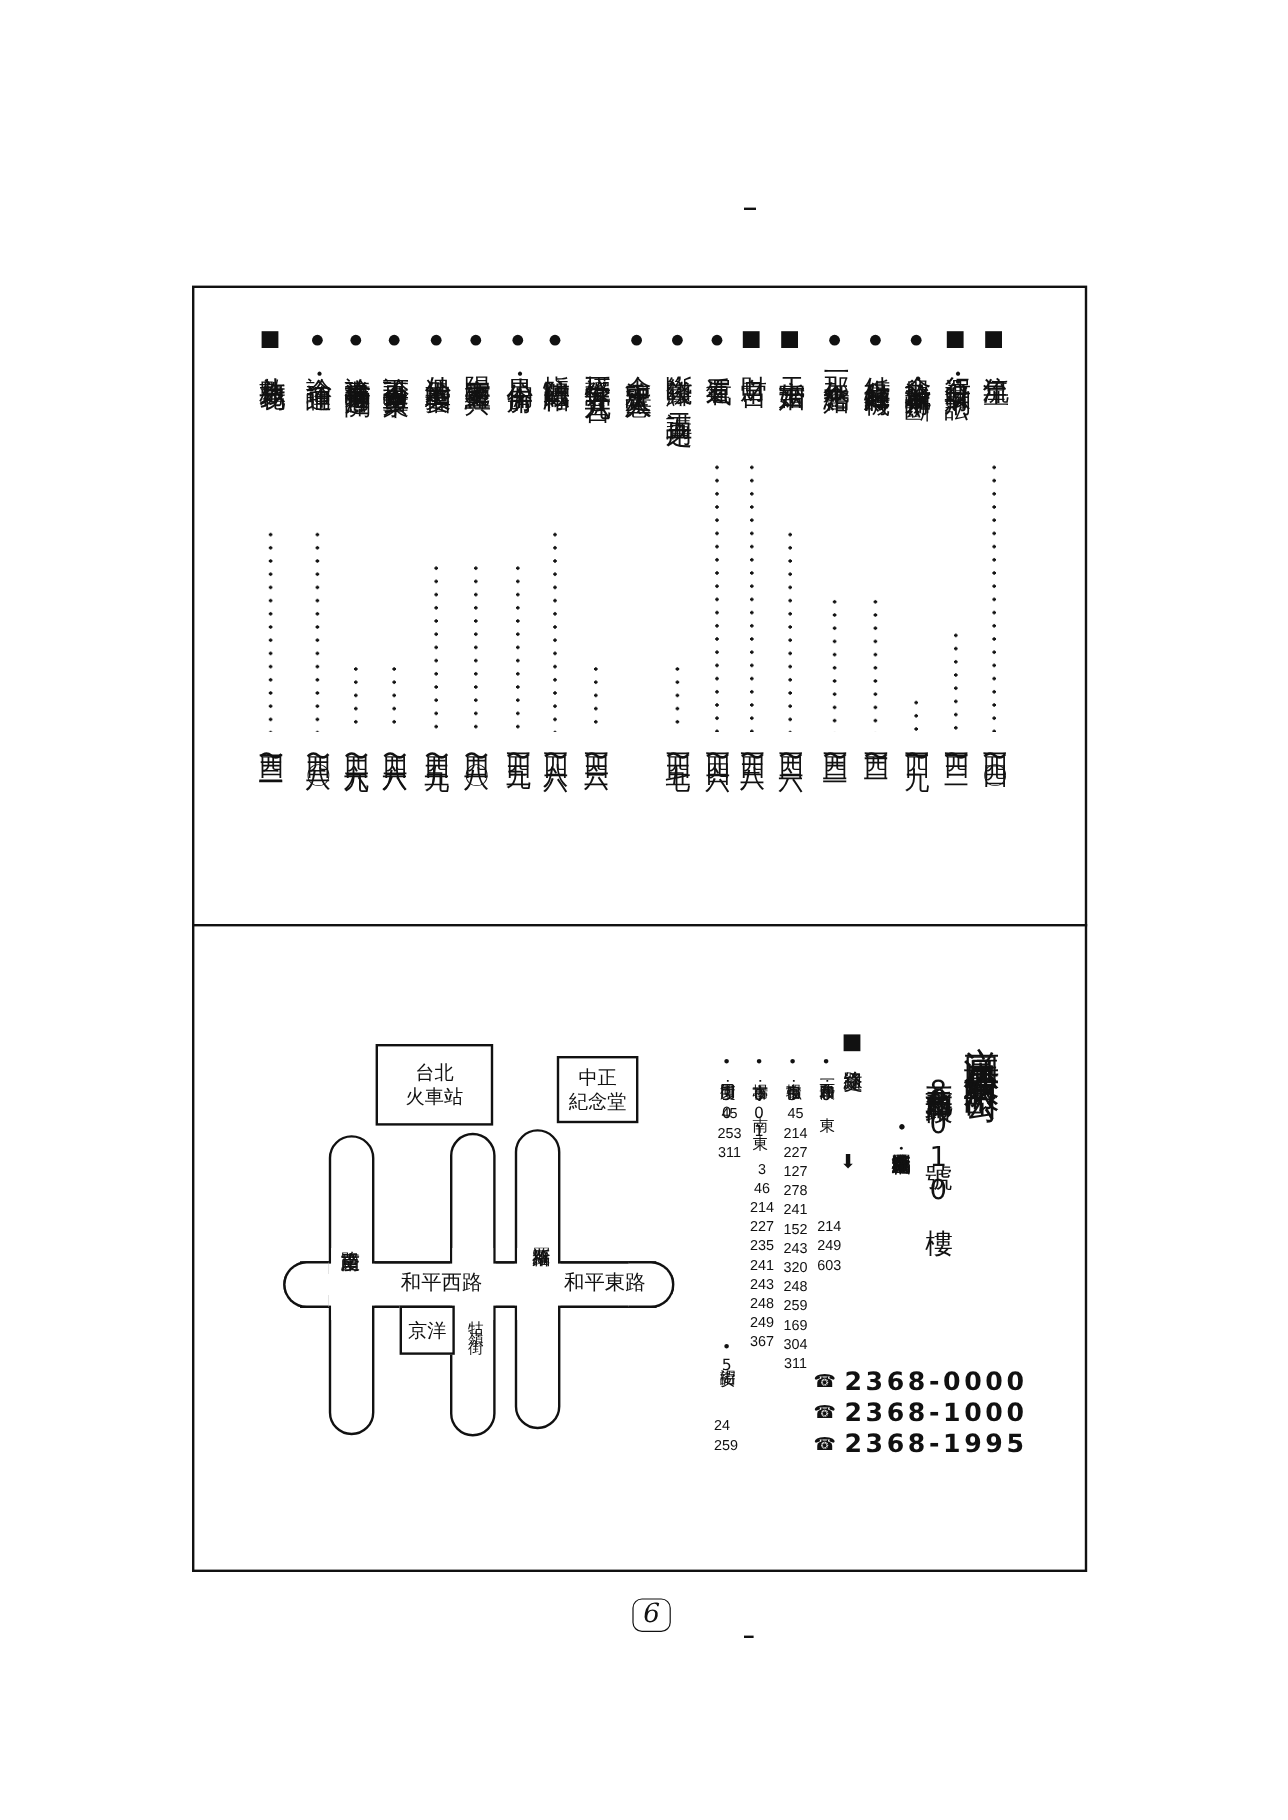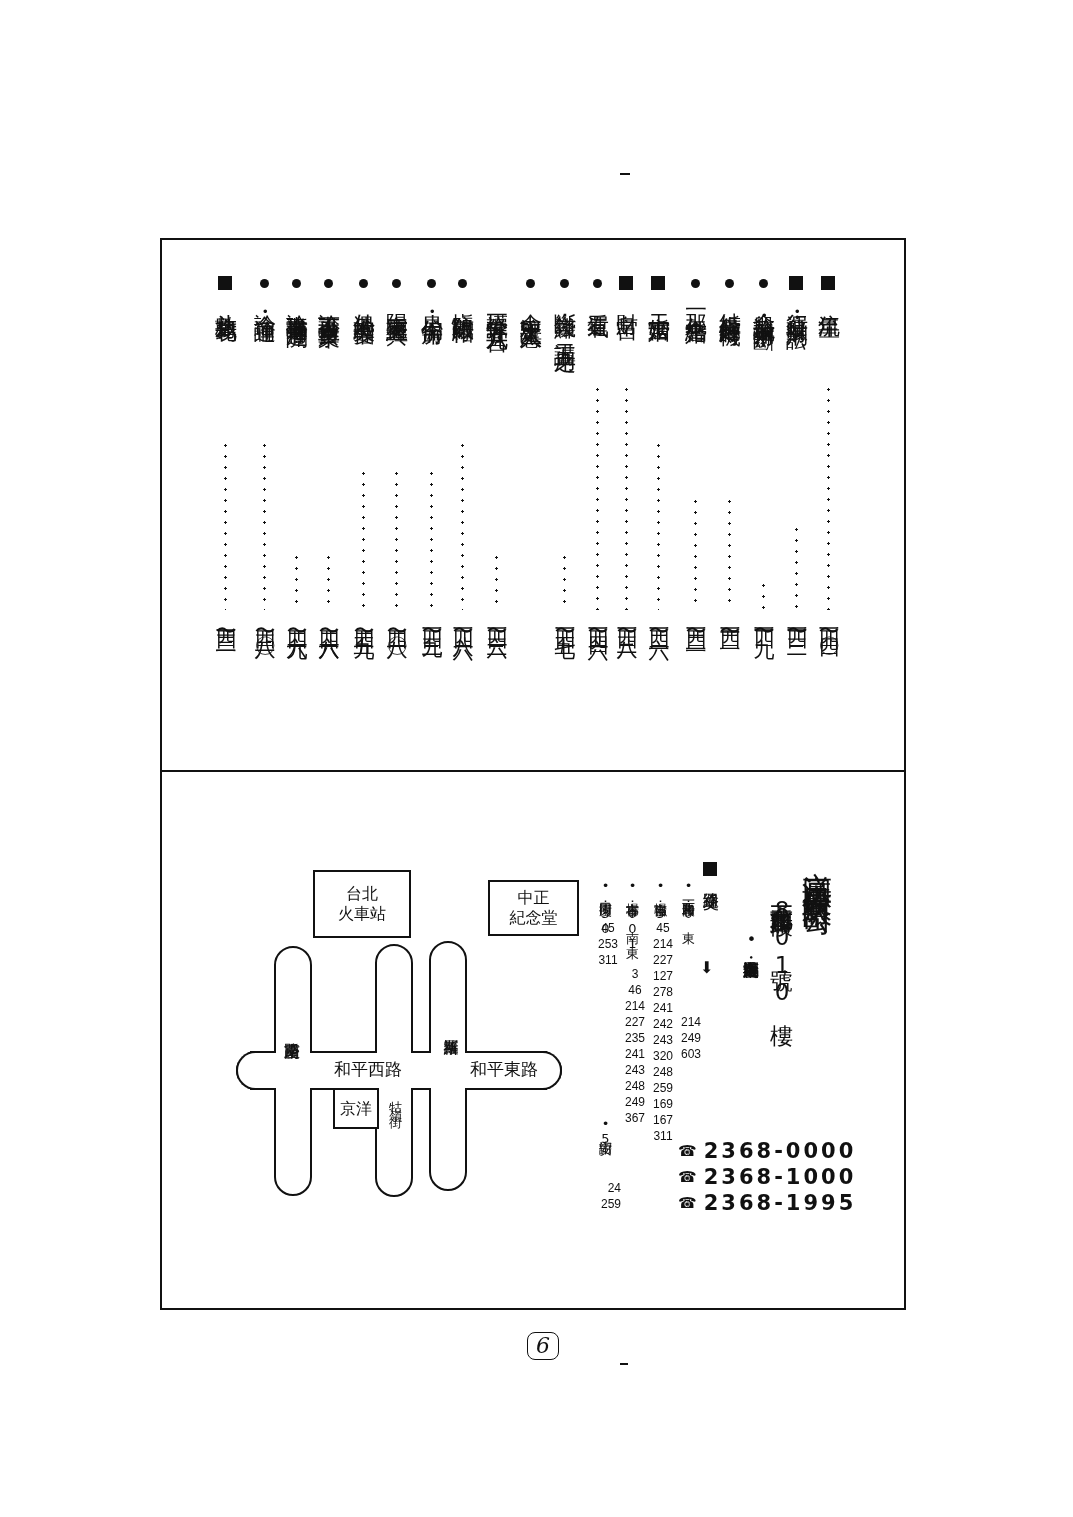--- a/index.html
+++ b/index.html
@@ -183,27 +183,27 @@
       <div class="num">603</div>
     </div>
     <div class="abs vtext route" style="left: 652px; top: 878px;"><span>•自強市場：5</span></div>
     <div class="abs route" style="left: 650px; top: 920px; width: 26px; text-align: center;">
       <div class="num">45</div>
       <div class="num">214</div>
       <div class="num">227</div>
       <div class="num">127</div>
       <div class="num">278</div>
       <div class="num">241</div>
-      <div class="num">242</div>
+      <div class="num">152</div>
       <div class="num">243</div>
       <div class="num">320</div>
       <div class="num">248</div>
       <div class="num">259</div>
       <div class="num">169</div>
-      <div class="num">167</div>
+      <div class="num">304</div>
       <div class="num">311</div>
     </div>
     <div class="abs vtext route" style="left: 624px; top: 878px;"><span>•古亭市場：0南0東1</span></div>
     <div class="abs route" style="left: 622px; top: 966px; width: 26px; text-align: center;">
       <div class="num">3</div>
       <div class="num">46</div>
       <div class="num">214</div>
       <div class="num">227</div>
       <div class="num">235</div>
       <div class="num">241</div>
@@ -212,21 +212,21 @@
       <div class="num">249</div>
       <div class="num">367</div>
     </div>
     <div class="abs vtext route" style="left: 597px; top: 878px;"><span>•廈門街口：30</span></div>
     <div class="abs route" style="left: 595px; top: 920px; width: 26px; text-align: center;">
       <div class="num">45</div>
       <div class="num">253</div>
       <div class="num">311</div>
     </div>
     <div class="abs vtext route" style="left: 597px; top: 1116px;"><span>•詔安街5</span></div>
-    <div class="abs route" style="left: 595px; top: 1180px; width: 26px; text-align: right;">
+    <div class="abs route" style="left: 595px; top: 1180px; width: 26px; text-align: left;">
       <div class="num">24</div>
       <div class="num">259</div>
     </div>
   </div>
 
 <div class="abs phones">
   <div class="phone">
       <span class="phone-icon">☎</span>
       <span>2368-0000</span>
     </div>
@@ -236,21 +236,21 @@
     </div>
   <div class="phone">
       <span class="phone-icon">☎</span>
       <span>2368-1995</span>
     </div>
 </div>
 
 <div>
   <div class="abs mapbox" style="left:313px;top:870px;width:98px;height:68px;white-space:pre-line;">台北
 火車站</div>
-  <div class="abs mapbox" style="left:488px;top:880px;width:91px;height:56px;white-space:pre-line;">中正
+  <div class="abs mapbox" style="left:464px;top:880px;width:68px;height:56px;white-space:pre-line;">中正
 紀念堂</div>
 
   <div class="abs road-h" style="left:236px;top:1051px;width:326px;height:39px;"></div>
 
   <div class="abs road-v" style="left:274px;top:946px;width:38px;height:250px;"></div>
   <div class="abs road-v" style="left:375px;top:944px;width:38px;height:253px;"></div>
   <div class="abs road-v" style="left:429px;top:941px;width:38px;height:250px;"></div>
 
   <div class="abs" style="left:238px;top:1053px;width:322px;height:35px;background:#fff;"></div>
   <div class="abs" style="left:276px;top:1040px;width:34px;height:60px;background:#fff;"></div>

